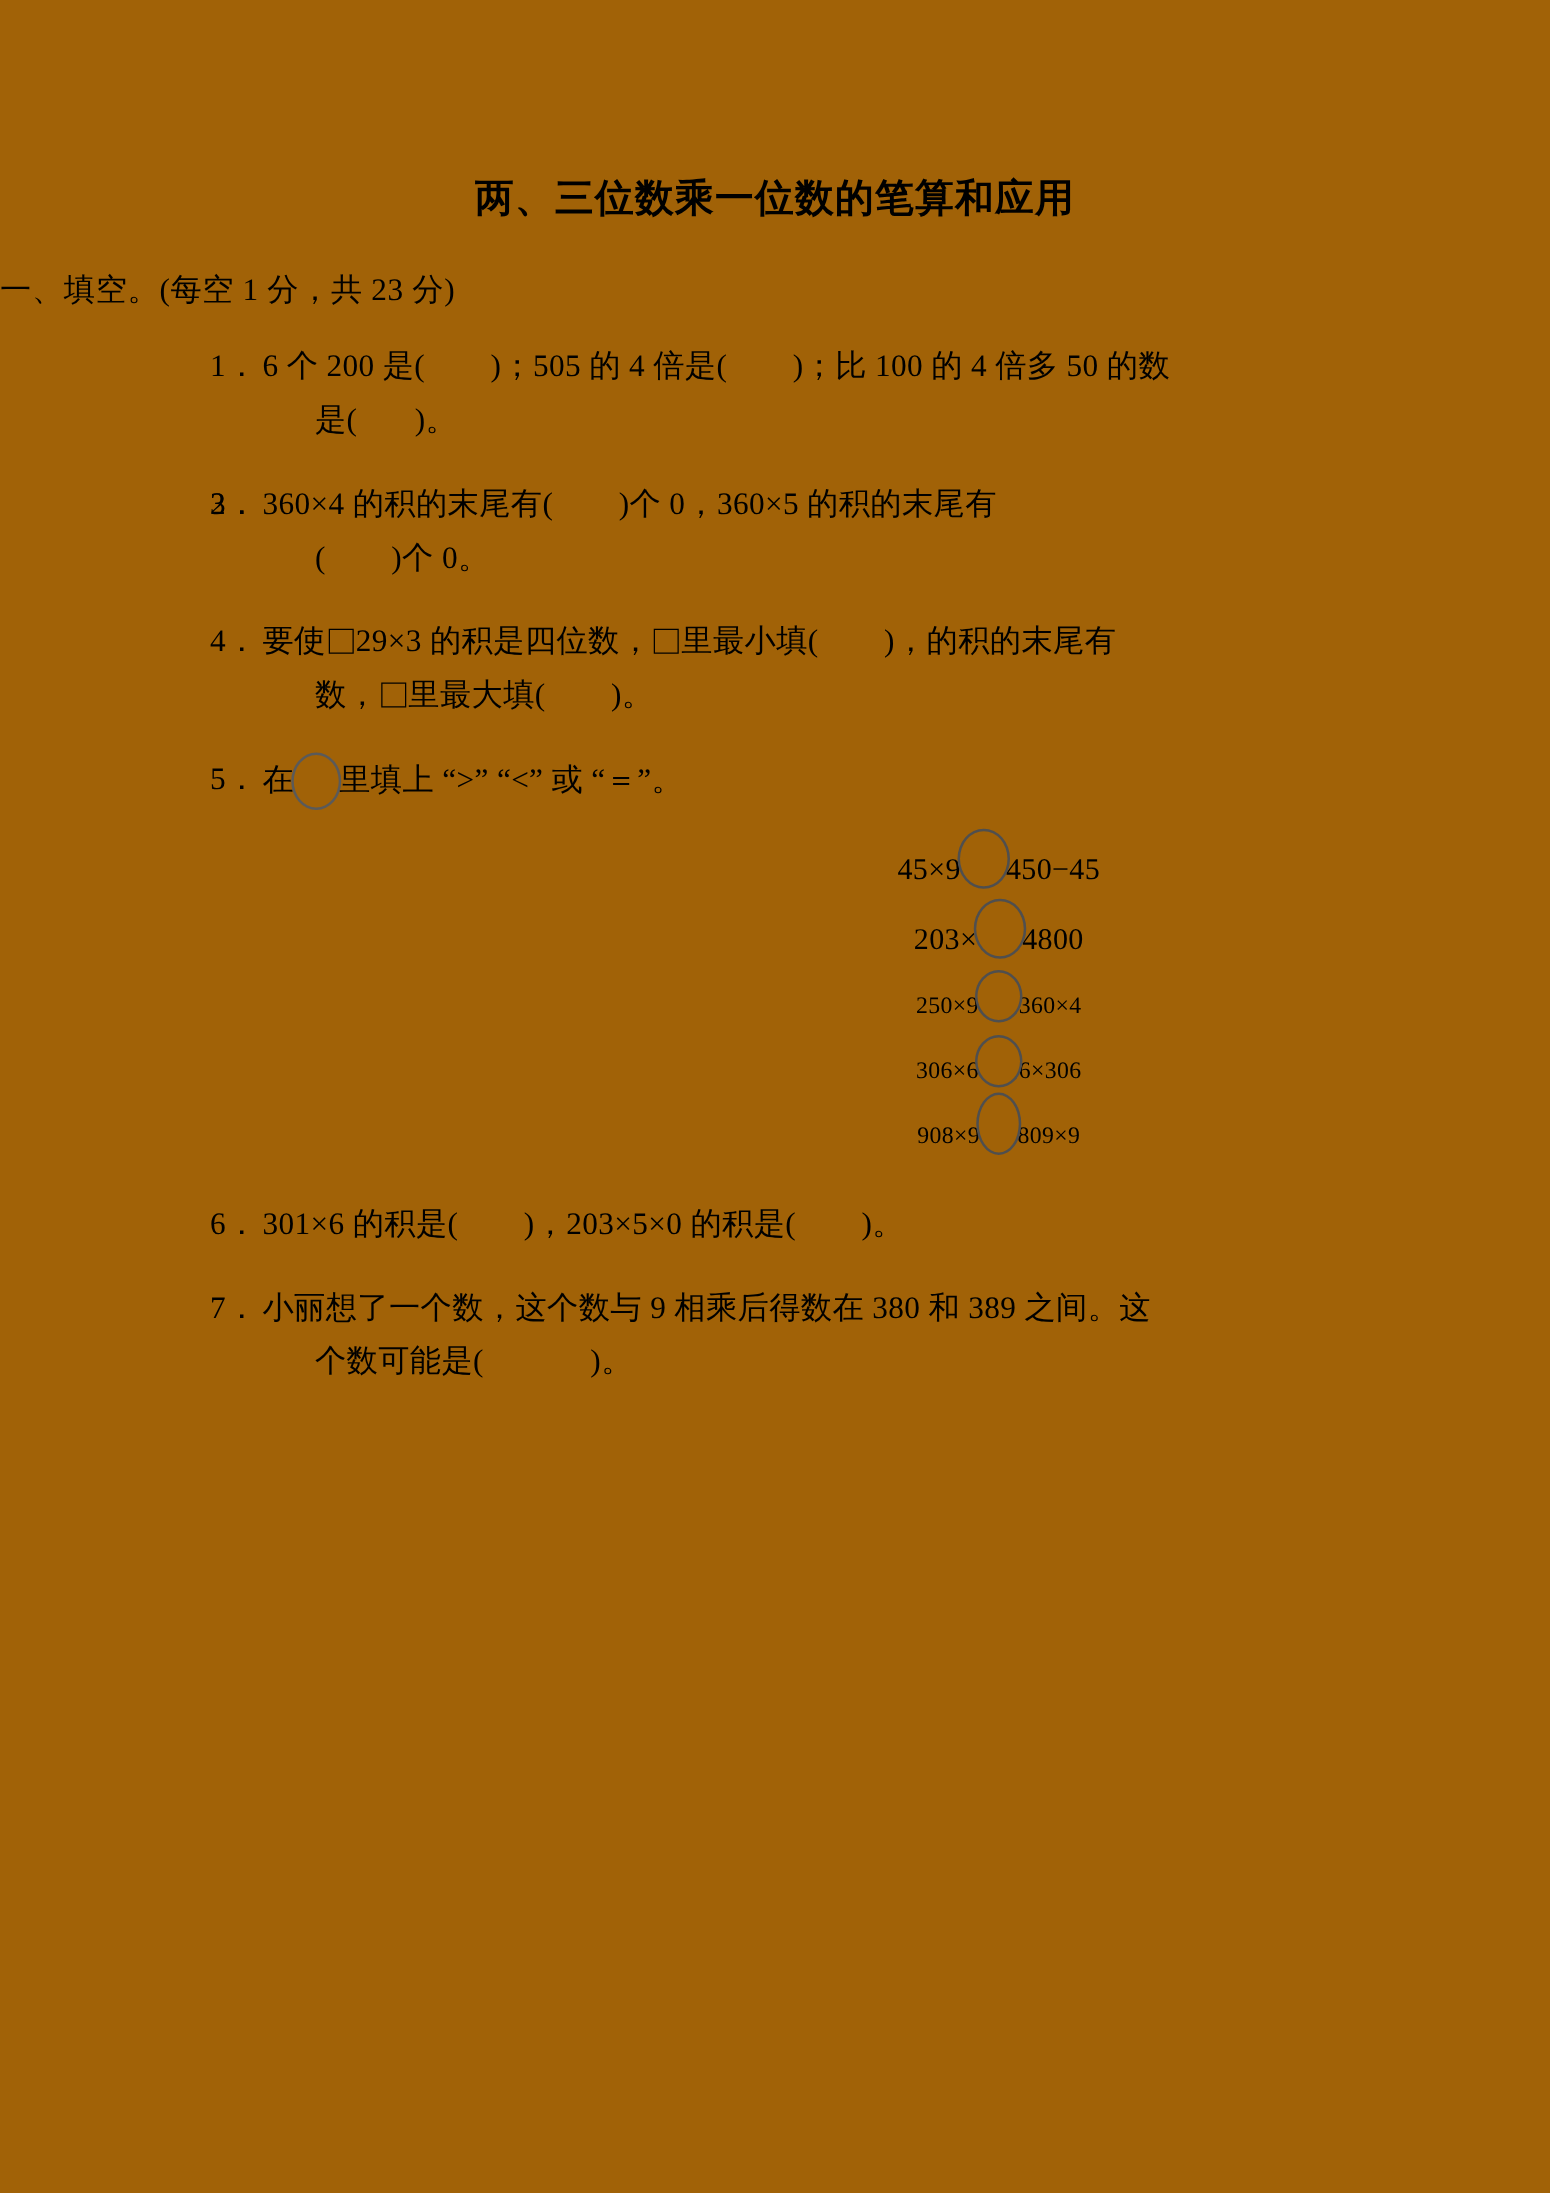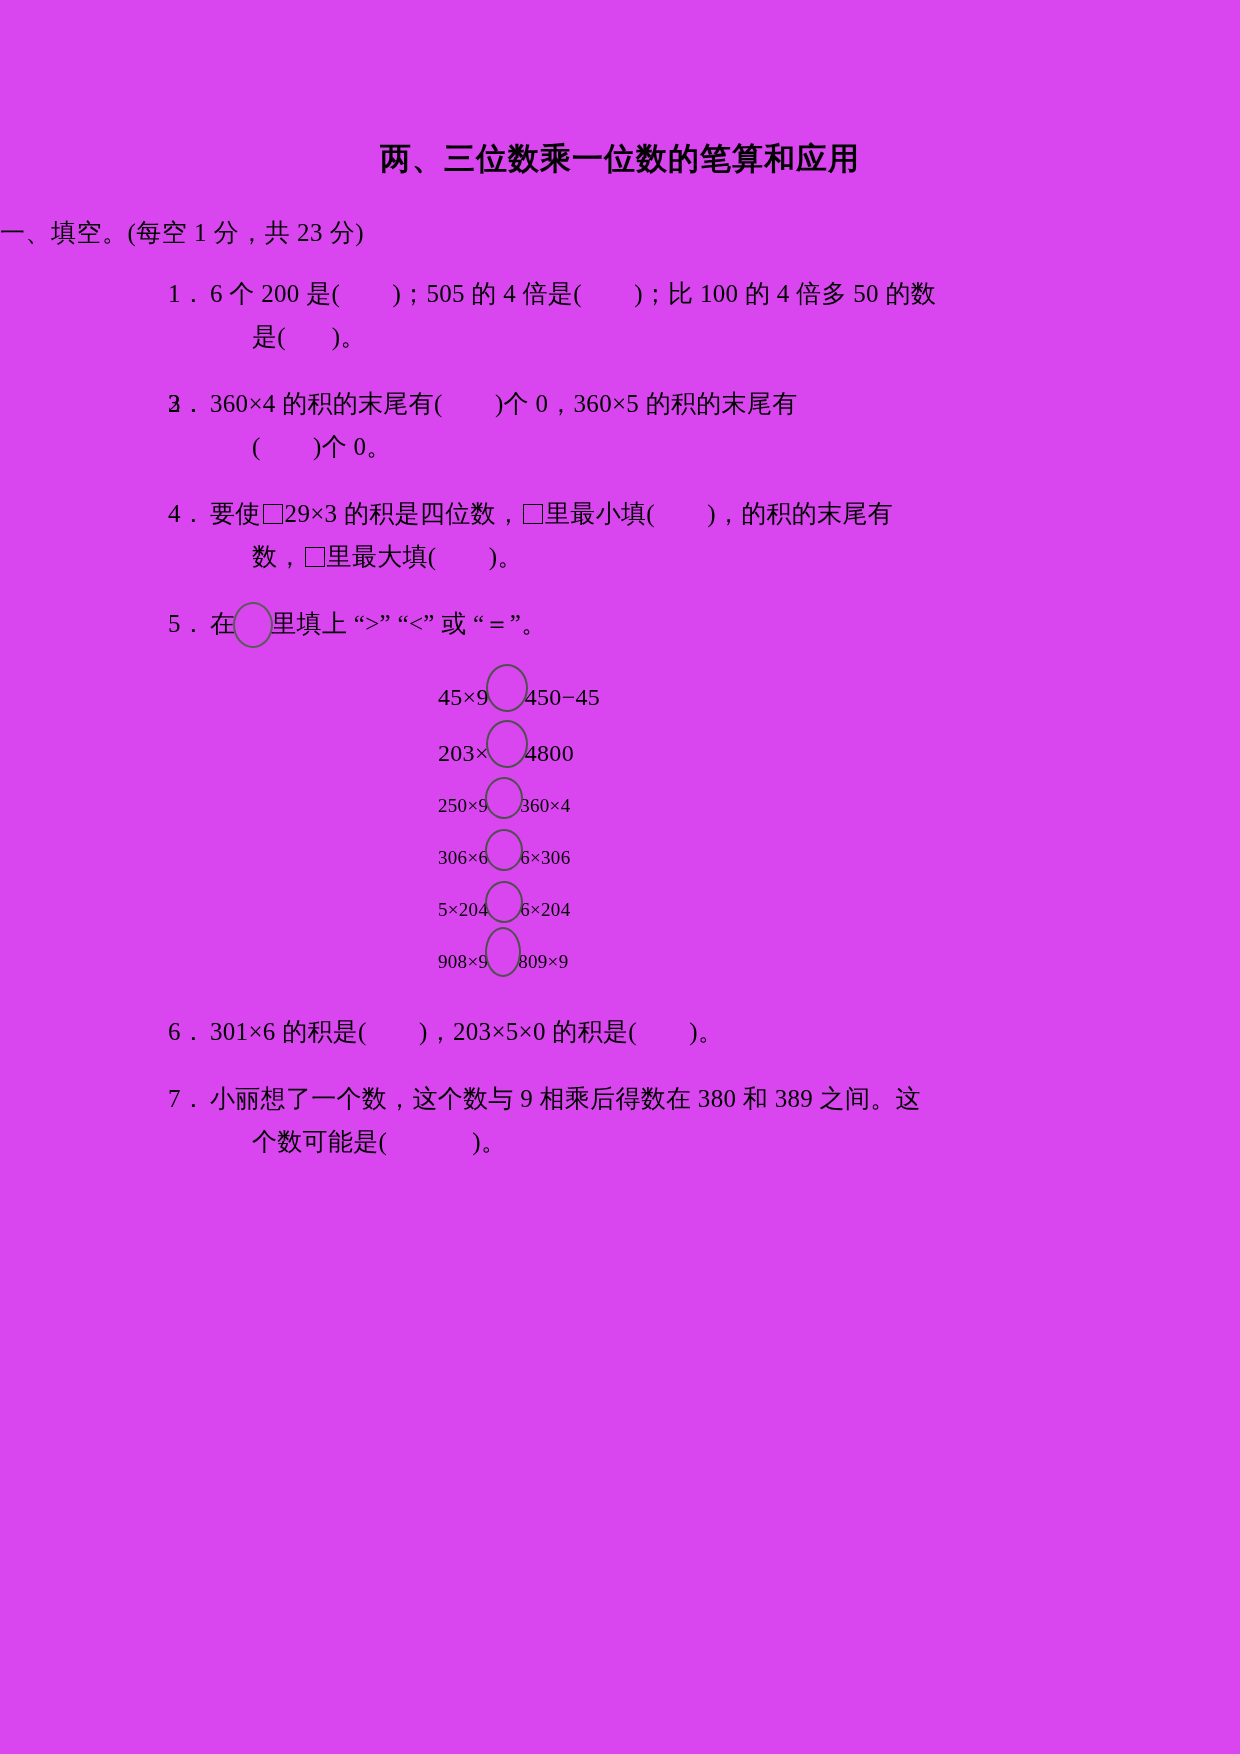--- a/index.html
+++ b/index.html
@@ -9,21 +9,21 @@
     background: #ffffff;
   }
   body {
     font-family: "Liberation Serif", "DejaVu Serif", serif;
     color: #000000;
   }
   .page {
     position: relative;
     width: 1240px;
     height: 1754px;
-    background: #d946ef;
+    background: #a16207;
     margin: 0 auto;
     overflow: hidden;
   }
   .content {
     position: absolute;
     left: 0;
     top: 0;
     width: 1240px;
     padding: 0;
   }
@@ -113,20 +113,21 @@
     padding: 0;
     list-style: none;
   }
   .compare-row {
     position: relative;
     height: 56px;
     padding-left: 228px;
     font-size: 24px;
     line-height: 56px;
     white-space: nowrap;
+    text-align: center;
   }
   .compare-row .expr {
     display: inline-block;
     vertical-align: middle;
   }
   .compare-row .circle {
     display: inline-block;
     width: 42px;
     height: 48px;
     border: 2px solid #4f4f4f;
@@ -207,23 +208,20 @@
           </li>
           <li class="compare-row">
             <span class="expr">203×</span><span class="circle"></span><span class="expr">4800</span>
           </li>
           <li class="compare-row tight small">
             <span class="expr">250×9</span><span class="circle"></span><span class="expr">360×4</span>
           </li>
           <li class="compare-row tight small">
             <span class="expr">306×6</span><span class="circle"></span><span class="expr">6×306</span>
           </li>
-          <li class="compare-row tight small">
-            <span class="expr">5×204</span><span class="circle"></span><span class="expr">6×204</span>
-          </li>
           <li class="compare-row tight small oval">
             <span class="expr">908×9</span><span class="circle"></span><span class="expr">809×9</span>
           </li>
         </ul>
       </li>
 
       <li class="q" style="margin-top:14px;">
         <span class="q-num">6．</span>
         <span class="q-body">
           <span class="q-line">301×6 的积是(        )，203×5×0 的积是(        )。</span>

